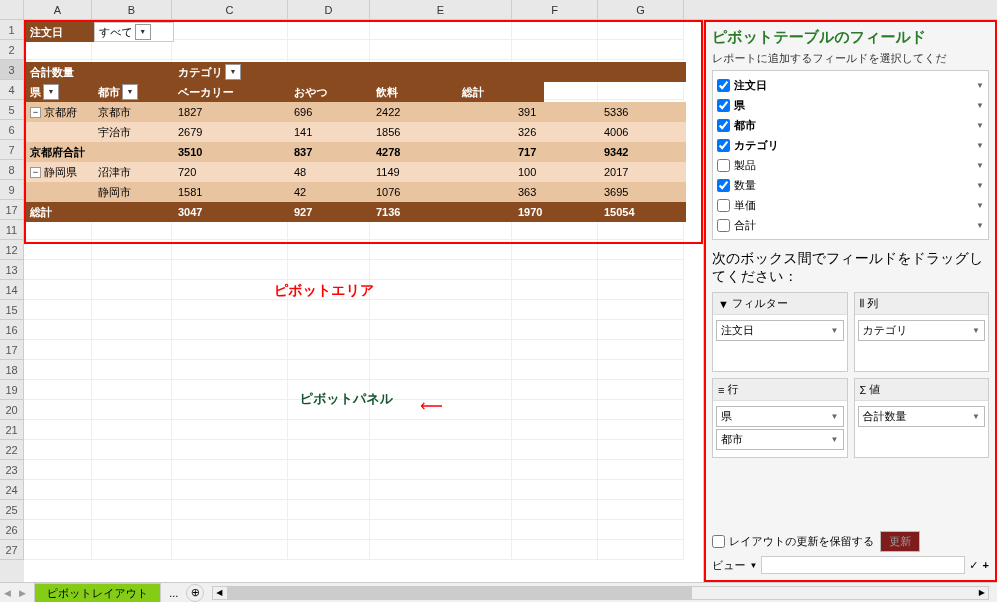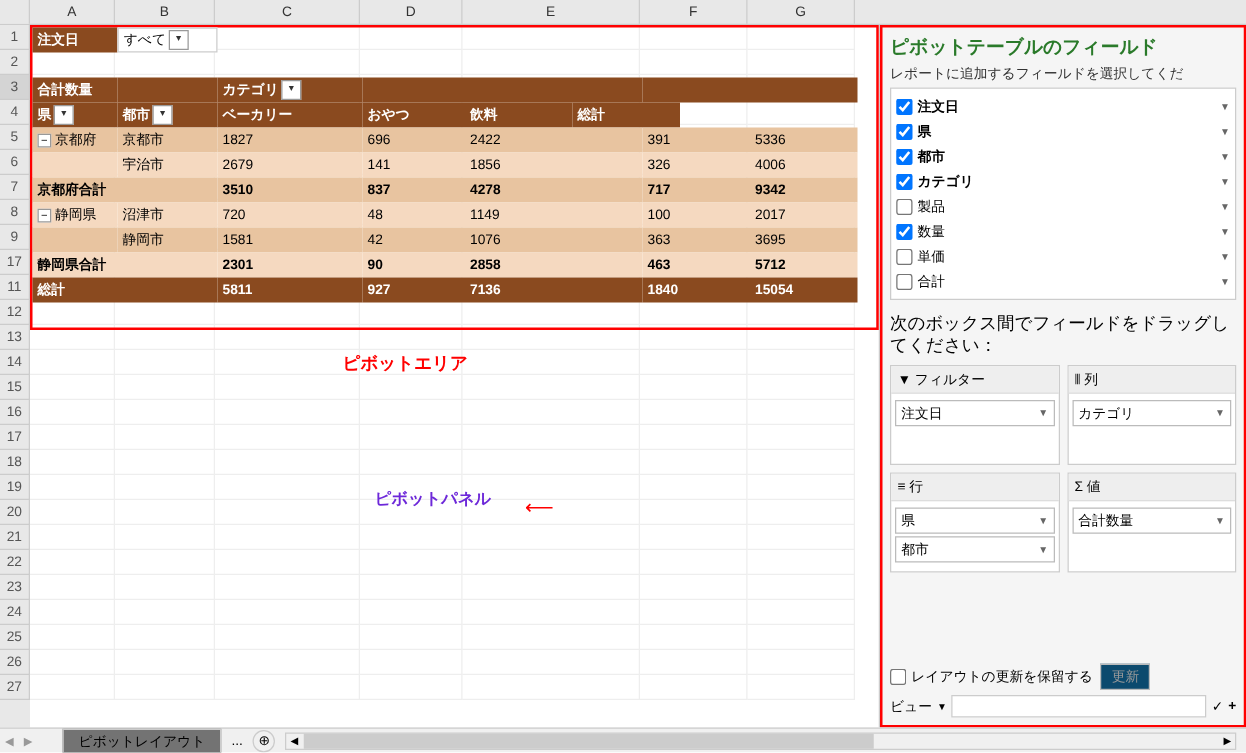--- a/index.html
+++ b/index.html
@@ -10,21 +10,21 @@
 .main{display:flex;height:562px}
 .rows{width:24px;background:#e8e8e8}
 .rows div{height:20px;line-height:20px;text-align:center;border-bottom:1px solid #ccc;border-right:1px solid #ccc;color:#555}
 .rows .sel{background:#d4d4d4}
 .grid{flex:1;position:relative;border-right:1px solid #ccc}
 .grid-bg{position:absolute;inset:0}
 .gbr{height:20px;display:flex}
 .gbr>div{border-right:1px solid #eee;border-bottom:1px solid #eee}
 .pivot-area{position:absolute;top:0;left:0;right:0;border:2px solid red;padding-bottom:20px}
 .pa-label{position:absolute;top:262px;left:250px;color:red;font-size:14px;font-weight:bold}
-.pp-label{position:absolute;top:370px;right:310px;color:#6d28d9;font-size:13px;font-weight:bold}
+.pp-label{position:absolute;top:370px;right:310px;color:#14532d;font-size:13px;font-weight:bold}
 .pp-arrow{position:absolute;top:376px;right:260px;color:red;font-size:16px}
 .prow{height:20px;display:flex;align-items:center}
 .prow>div{height:20px;line-height:20px;padding:0 4px;overflow:hidden;white-space:nowrap}
 .dk{background:#8a4a1f;color:#fff;font-weight:bold}
 .lt{background:#f5d9c0}
 .lt2{background:#e8c4a0}
 .filter-btn{width:16px;height:16px;background:#fff;border:1px solid #999;display:inline-flex;align-items:center;justify-content:center;margin-left:2px}
 .filter-btn::after{content:'▼';font-size:7px;color:#333}
 .expand-btn{width:11px;height:11px;border:1px solid #999;background:#fff;display:inline-flex;align-items:center;justify-content:center;font-size:9px;margin-right:3px}
 .num{text-align:left;padding-right:8px!important}
@@ -36,24 +36,24 @@
 .field-item label{display:flex;align-items:center;gap:4px}
 .field-item input{width:13px;height:13px}
 .chev{font-size:8px;color:#666}
 .drag-msg{font-size:14px;margin:10px 0 6px}
 .zones{display:grid;grid-template-columns:1fr 1fr;gap:6px}
 .zone{border:1px solid #ccc;background:#fff;min-height:80px;display:flex;flex-direction:column}
 .zone-hdr{background:#eee;padding:3px 5px;font-size:10px;display:flex;align-items:center;gap:3px;border-bottom:1px solid #ddd}
 .zone-body{padding:3px;flex:1}
 .zone-item{background:#fff;border:1px solid #bbb;padding:2px 4px;margin:2px 0;display:flex;justify-content:space-between;align-items:center;font-size:10px}
 .panel-foot{margin-top:auto;padding-top:8px;display:flex;align-items:center;gap:6px;flex-wrap:wrap}
-.upd-btn{border:1px solid #bbb;background:#0c4a6e;padding:2px 8px;color:#999}
+.upd-btn{border:1px solid #bbb;background:#7f1d1d;padding:2px 8px;color:#999}
 .tabs{position:absolute;bottom:0;left:0;right:0;height:20px;background:#f0f0f0;border-top:1px solid #ccc;display:flex;align-items:center}
 .tab-nav{padding:0 4px;color:#999;font-size:9px;cursor:pointer}
-.tab{padding:2px 12px;background:#737373;border:1px solid #ccc;border-bottom:none;margin-left:20px}
+.tab{padding:2px 12px;background:#84cc16;border:1px solid #ccc;border-bottom:none;margin-left:4px}
 .tab-add{width:18px;height:18px;border:1px solid #ccc;border-radius:50%;display:flex;align-items:center;justify-content:center;margin-left:8px;font-size:11px}
 .hscroll{flex:1;margin:0 8px;position:relative;height:14px;background:#f0f0f0;border:1px solid #ccc;display:flex;align-items:center}
 .hscroll-thumb{position:absolute;left:14px;width:60%;height:12px;background:#ccc}
 .cA{width:68px}.cB{width:80px}.cC{width:116px}.cD{width:82px}.cE{width:142px}.cF{width:86px}.cG{width:86px}
 .view-line{display:flex;align-items:center;gap:4px;margin-top:4px}
 .view-box{flex:1;height:18px;background:#fff;border:1px solid #ccc}
 </style>
 </head>
 <body>
 
@@ -427,33 +427,25 @@
       <div class="prow">
         <div class="lt2 cA"></div>
           <div class="lt2 cB">静岡市</div>
         <div class="lt2 cC num">1581</div>
           <div class="lt2 cD num">42</div>
           <div class="lt2 cE num">1076</div>
           <div class="lt2 cF num">363</div>
           <div class="lt2 cG num">3695</div>
       </div>
       <div class="prow" style="font-weight:bold">
-        <div class="lt cA" style="width:148px">静岡県合計</div>
-        <div class="lt cC num">2301</div>
-          <div class="lt cD num">90</div>
-          <div class="lt cE num">2858</div>
-          <div class="lt cF num">463</div>
-          <div class="lt cG num">5712</div>
-      </div>
-      <div class="prow" style="font-weight:bold">
         <div class="dk cA" style="width:148px">総計</div>
-        <div class="dk cC num">5811</div>
+        <div class="dk cC num">3047</div>
           <div class="dk cD num">927</div>
           <div class="dk cE num">7136</div>
-          <div class="dk cF num">1840</div>
+          <div class="dk cF num">1970</div>
           <div class="dk cG num">15054</div>
       </div>
     </div>
 
     <div class="pa-label">ピボットエリア</div>
     <div class="pp-label">ピボットパネル</div>
     <div class="pp-arrow">⟵</div>
   </div>
 
   <div class="panel">

